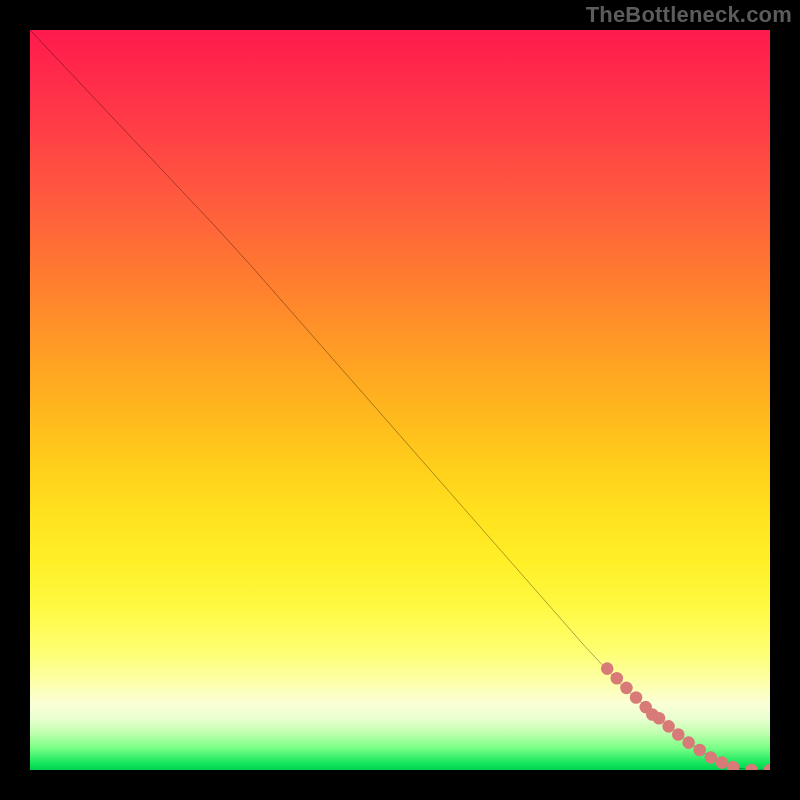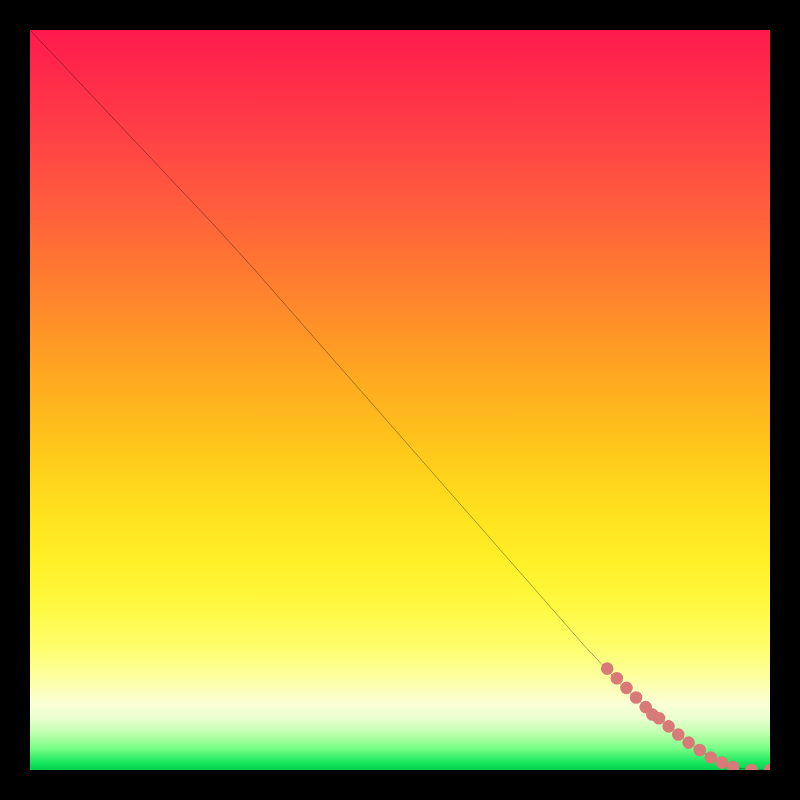--- a/index.html
+++ b/index.html
@@ -51,20 +51,21 @@
 .overlay {
   position: absolute; inset: 0;
   width: 100%; height: 100%;
 }
 </style>
 </head>
 <body>
 
 <div class="frame">
 
+  <div class="watermark">TheBottleneck.com</div>
 
   <div class="plot">
     <svg class="overlay" viewBox="0 0 100 100" preserveAspectRatio="none">
       <polyline id="curve-line" fill="none" stroke="#000000" stroke-width="0.35" vector-effect="non-scaling-stroke" points="0.00,0.00 5.00,5.30 10.00,10.60 15.00,15.90 20.00,21.20 25.00,26.50 30.00,32.00 35.00,37.70 40.00,43.40 45.00,49.10 50.00,54.80 55.00,60.50 60.00,66.20 65.00,71.90 70.00,77.60 75.00,83.30 80.00,88.60 85.00,93.00 90.00,97.00 92.00,98.30 94.00,99.20 96.00,99.80 98.00,100.00 100.00,100.00"></polyline>
       <g id="dots">
           <circle cx="78.00" cy="86.30" r="0.85" fill="#d87a78"></circle>
           <circle cx="79.30" cy="87.60" r="0.85" fill="#d87a78"></circle>
           <circle cx="80.60" cy="88.90" r="0.85" fill="#d87a78"></circle>
           <circle cx="81.90" cy="90.20" r="0.85" fill="#d87a78"></circle>
           <circle cx="83.20" cy="91.50" r="0.85" fill="#d87a78"></circle>

